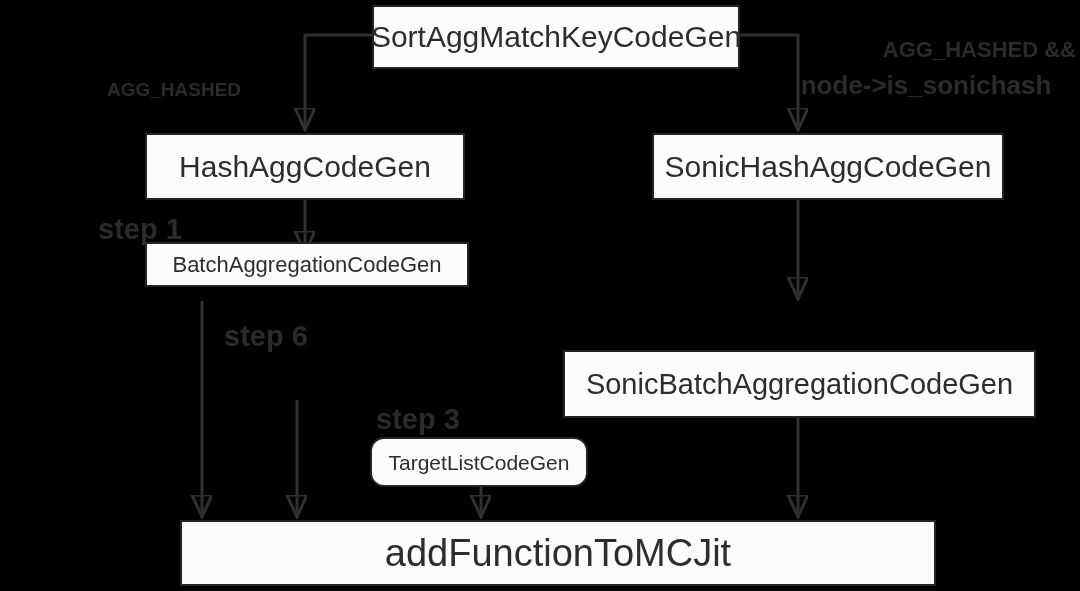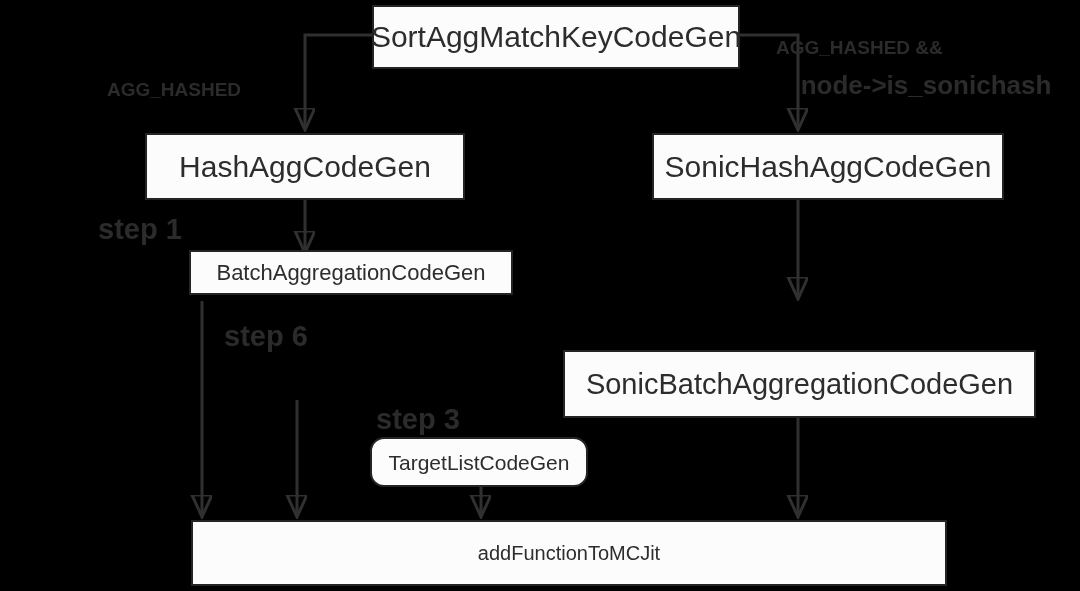--- a/index.html
+++ b/index.html
@@ -34,34 +34,34 @@
     color: #2d2d2d;
     display: flex;
     align-items: center;
     justify-content: center;
     white-space: nowrap;
     line-height: 1;
   }
   .n-exec       { left: 372px; top: 5px;   width: 368px; height: 64px; font-size: 30px; }
   .n-hash       { left: 145px; top: 133px; width: 320px; height: 67px; font-size: 30px; }
   .n-sonichash  { left: 623px; top: 133px; width: 352px; height: 67px; font-size: 30px; margin-left: 29px; }
-  .n-batch      { left: 145px; top: 250px; width: 324px; height: 45px; font-size: 22px; margin-left: 44px; }
+  .n-batch      { left: 145px; top: 242px; width: 324px; height: 45px; font-size: 22px; }
   .n-sonicbatch { left: 563px; top: 302px; width: 473px; height: 68px; font-size: 29px; margin-top: 48px; }
   .n-sortagg    { left: 238px; top: 352px; width: 294px; height: 48px; font-size: 22px; }
   .n-targetlist { left: 370px; top: 437px; width: 218px; height: 50px; font-size: 21px; border-radius: 14px; }
-  .n-addfunc    { left: 191px; top: 520px; width: 756px; height: 66px; font-size: 20px; }
+  .n-addfunc    { left: 180px; top: 520px; width: 756px; height: 66px; font-size: 38px; }
   .lbl {
     position: absolute;
     color: #2b2b2b;
     font-weight: 700;
     white-space: nowrap;
     line-height: 1.15;
   }
   .l-agghashed { left: 107px; top: 71px;  font-size: 19px; margin-top: 8px; }
-  .l-cond-r1   { left: 776px; top: 37px;  width: 300px; text-align: left; font-size: 19px; }
+  .l-cond-r1   { left: 776px; top: 37px;  width: 300px; text-align: right; font-size: 22px; }
   .l-cond-r2   { left: 776px; top: 71px;  width: 300px; text-align: center; font-size: 26px; }
   .l-step1     { left: 98px;  top: 213px; font-size: 29px; }
   .l-step2     { left: 224px; top: 320px; font-size: 29px; }
   .l-step3     { left: 376px; top: 403px; font-size: 29px; }
 </style>
 </head>
 <body>
 
 <div class="stage">
 

